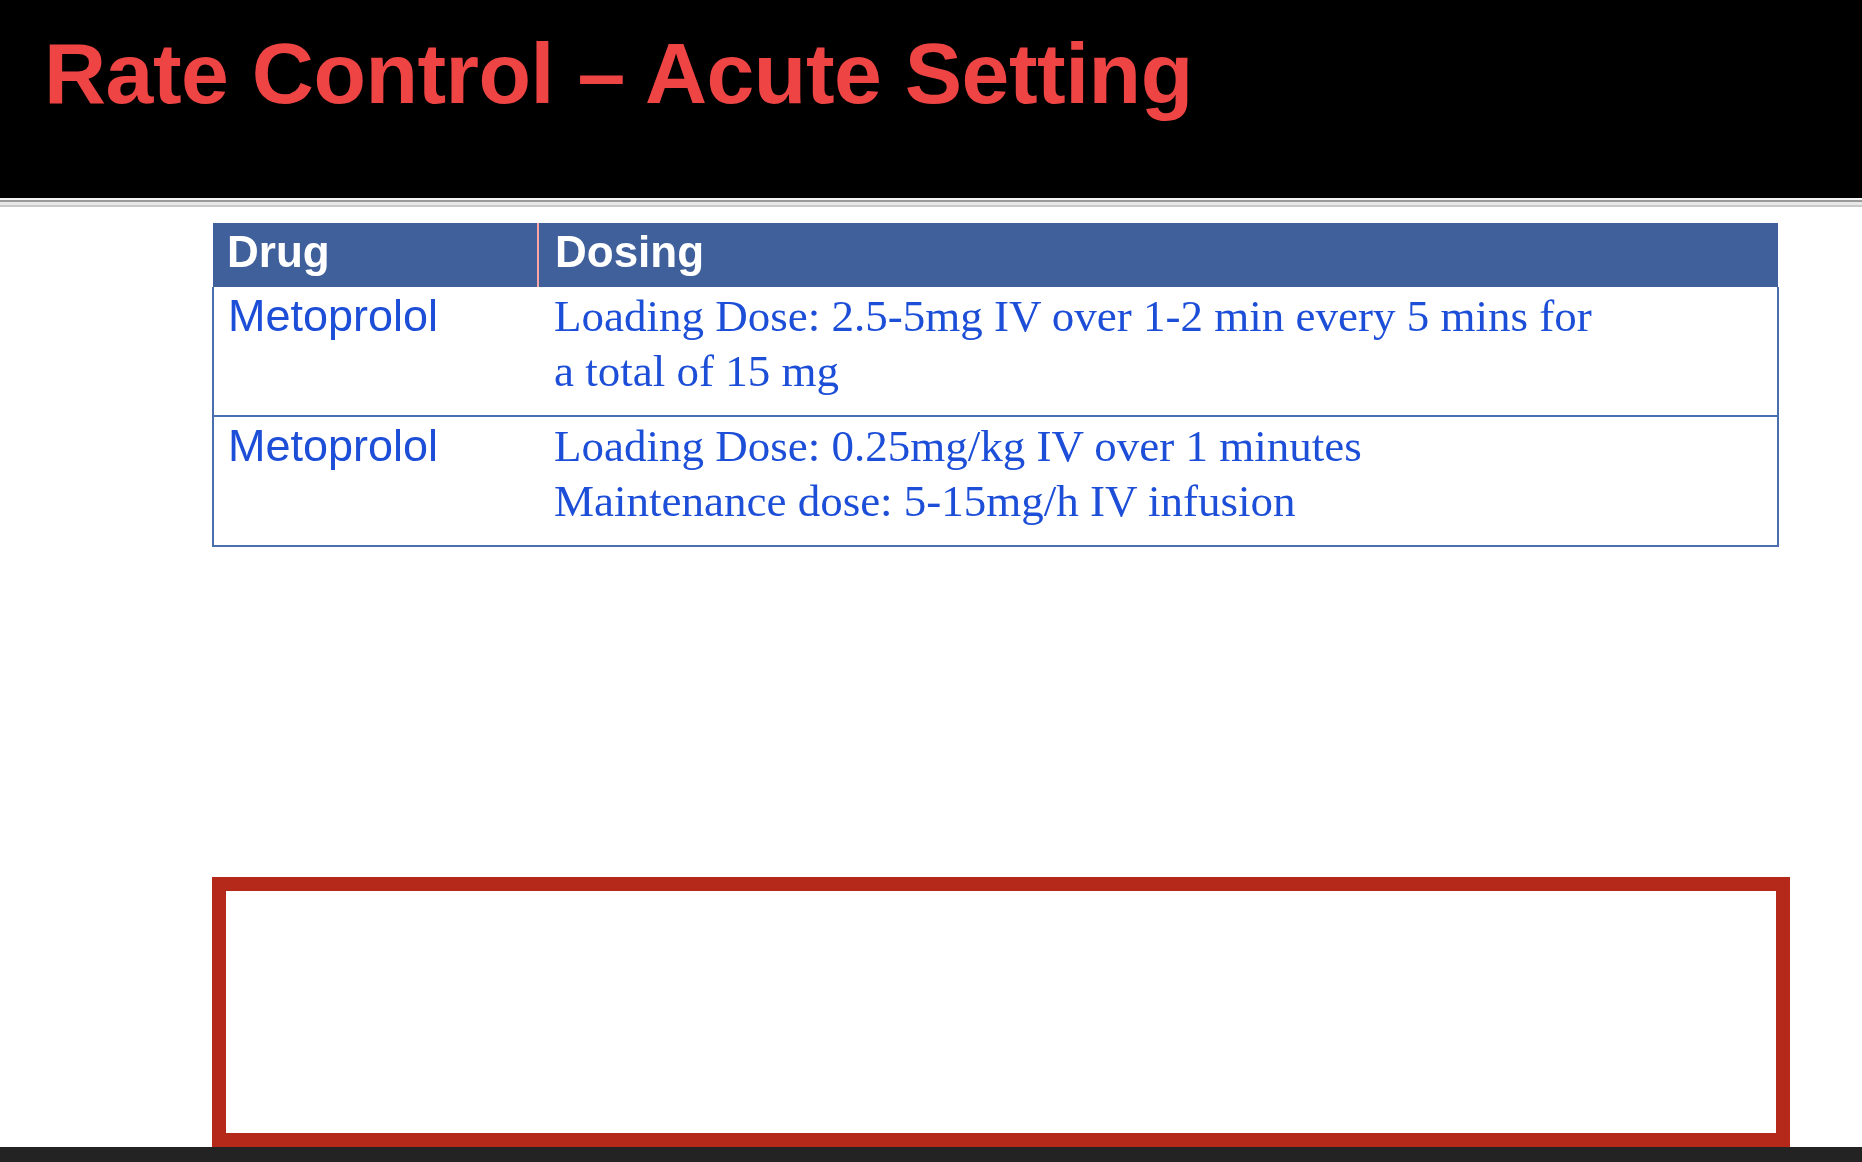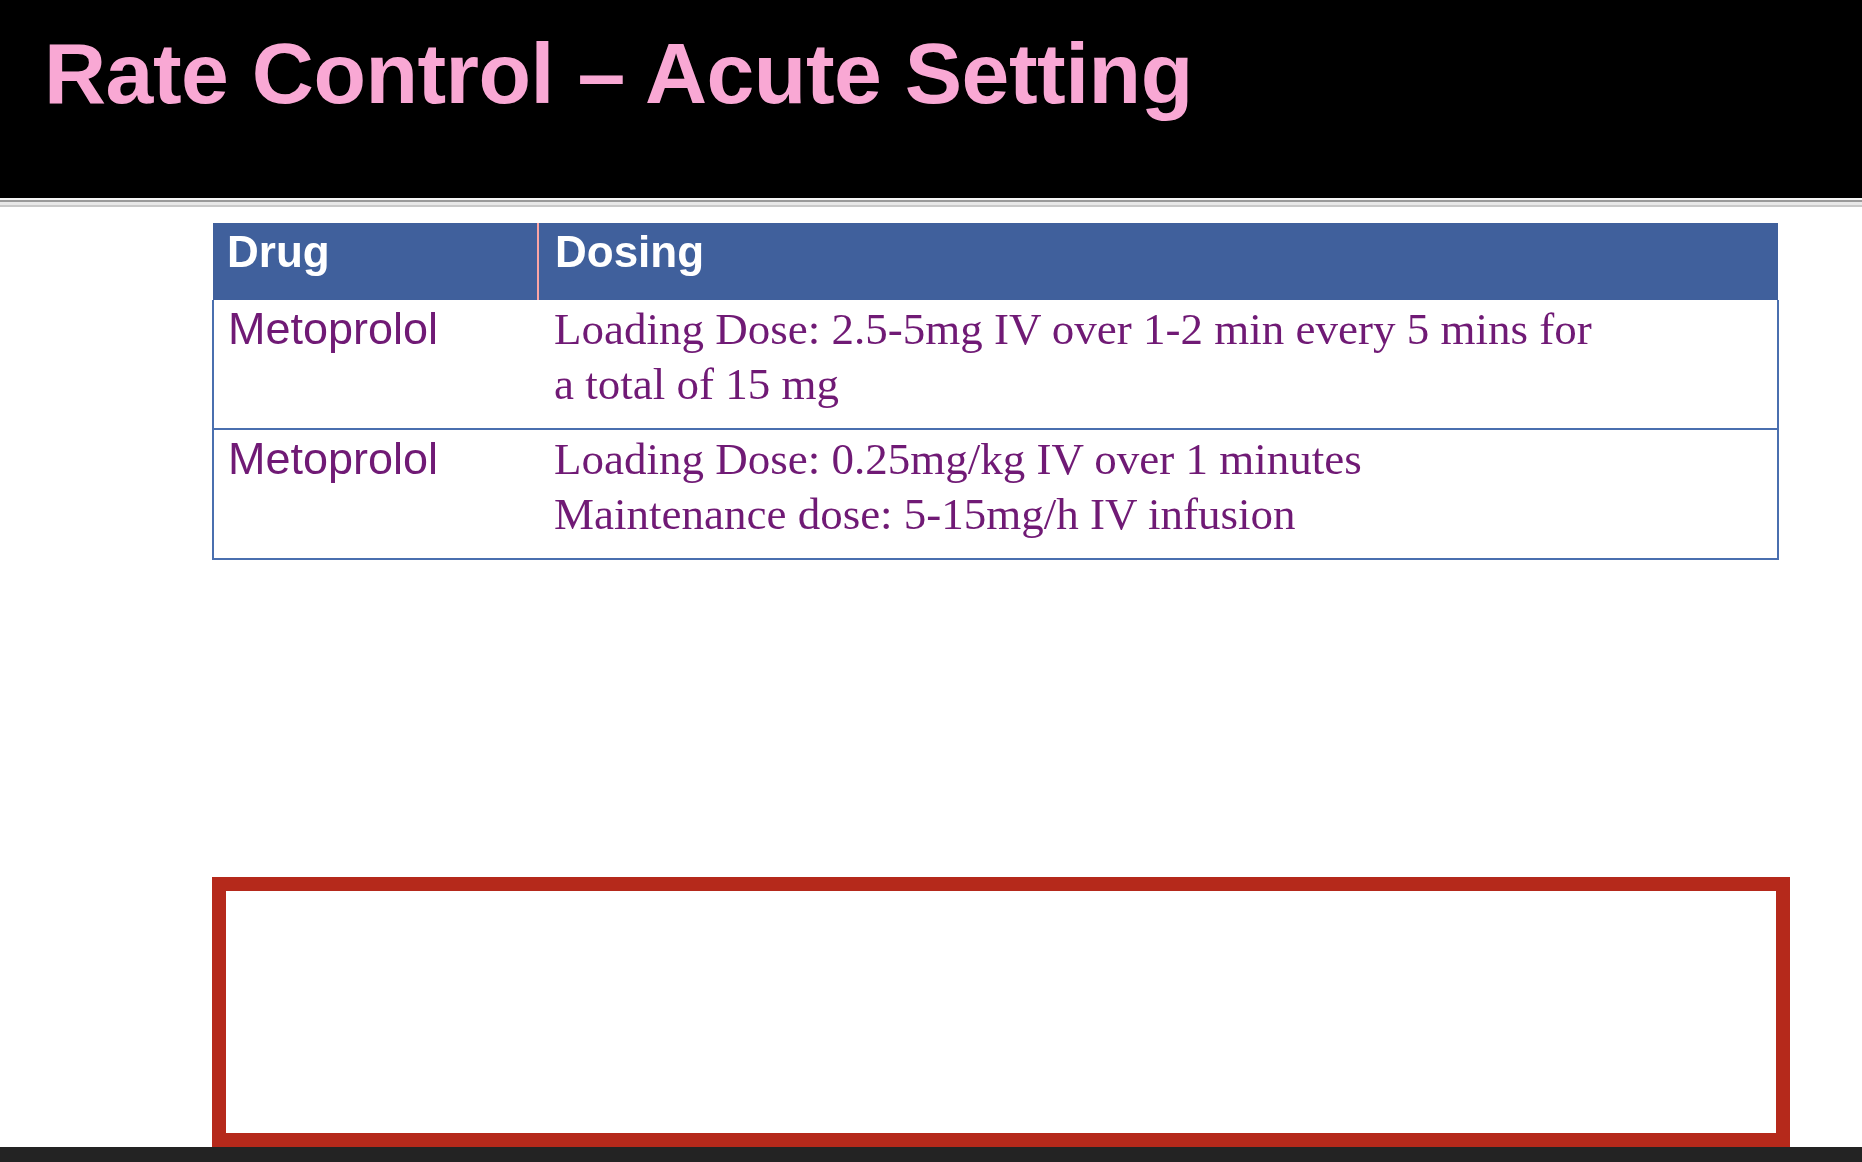--- a/index.html
+++ b/index.html
@@ -24,21 +24,21 @@
     height: 198px;
     background: #000000;
     box-sizing: border-box;
   }
   #title-text {
     position: absolute;
     left: 44px;
     top: 26px;
     font-size: 86px;
     font-weight: bold;
-    color: #f9a8d4;
+    color: #ef4444;
     letter-spacing: -0.5px;
     white-space: nowrap;
     line-height: 1.1;
     font-family: "Liberation Sans", sans-serif;
   }
   #title-rule {
     position: absolute;
     left: 0;
     top: 198px;
     width: 1862px;
@@ -71,32 +71,32 @@
   }
   #dose-table col.col-drug   { width: 325px; }
   #dose-table col.col-dosing { width: 1240px; }
 
   #dose-table th {
     background: #40609C;
     color: #ffffff;
     font-size: 44px;
     font-weight: bold;
     text-align: left;
-    padding: 6px 0 25px 14px;
+    padding: 6px 0 12px 14px;
     border: none;
     vertical-align: top;
     line-height: 1.05;
   }
   #dose-table th.th-dosing {
     border-left: 2px solid #fca5a5;
     padding-left: 16px;
   }
   #dose-table td {
     font-size: 45px;
-    color: #701a75;
+    color: #1d4ed8;
     vertical-align: top;
     line-height: 1.22;
     padding: 2px 4px 16px 14px;
     border-left: 2px solid #4A6FAF;
     border-right: 2px solid #4A6FAF;
     border-bottom: 2px solid #4A6FAF;
     border-top: none;
     background: #ffffff;
     font-family: "Liberation Sans", sans-serif;
   }

